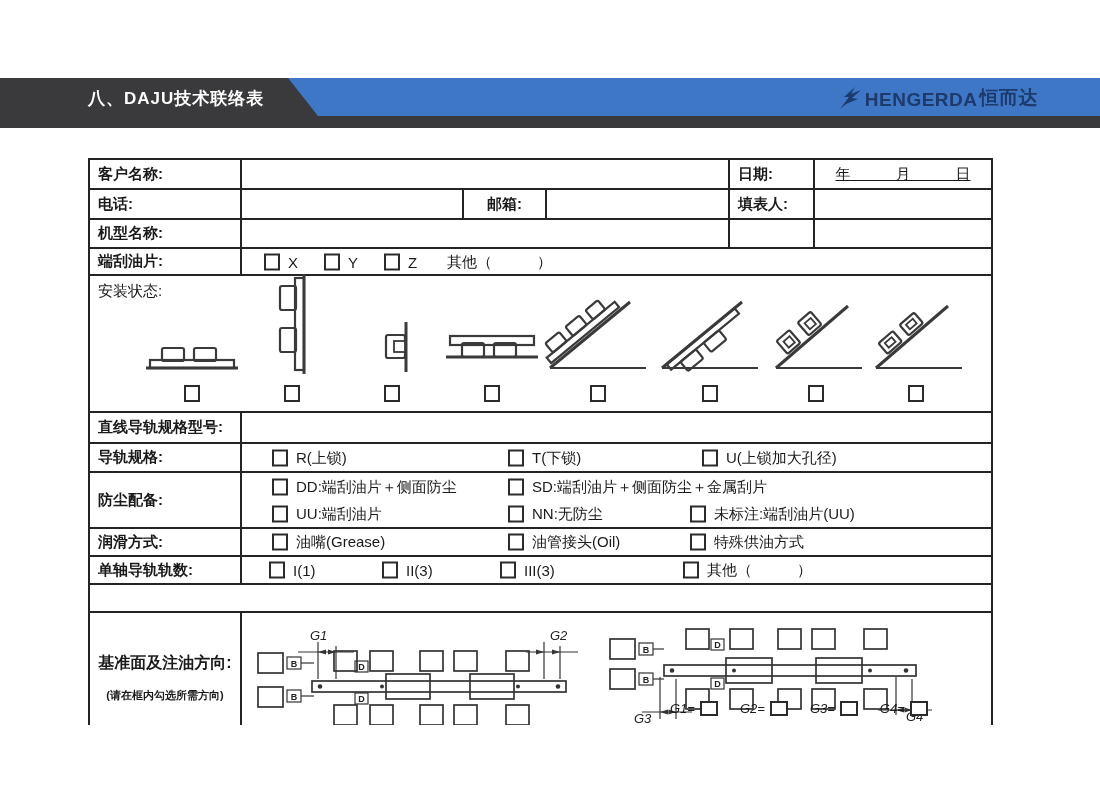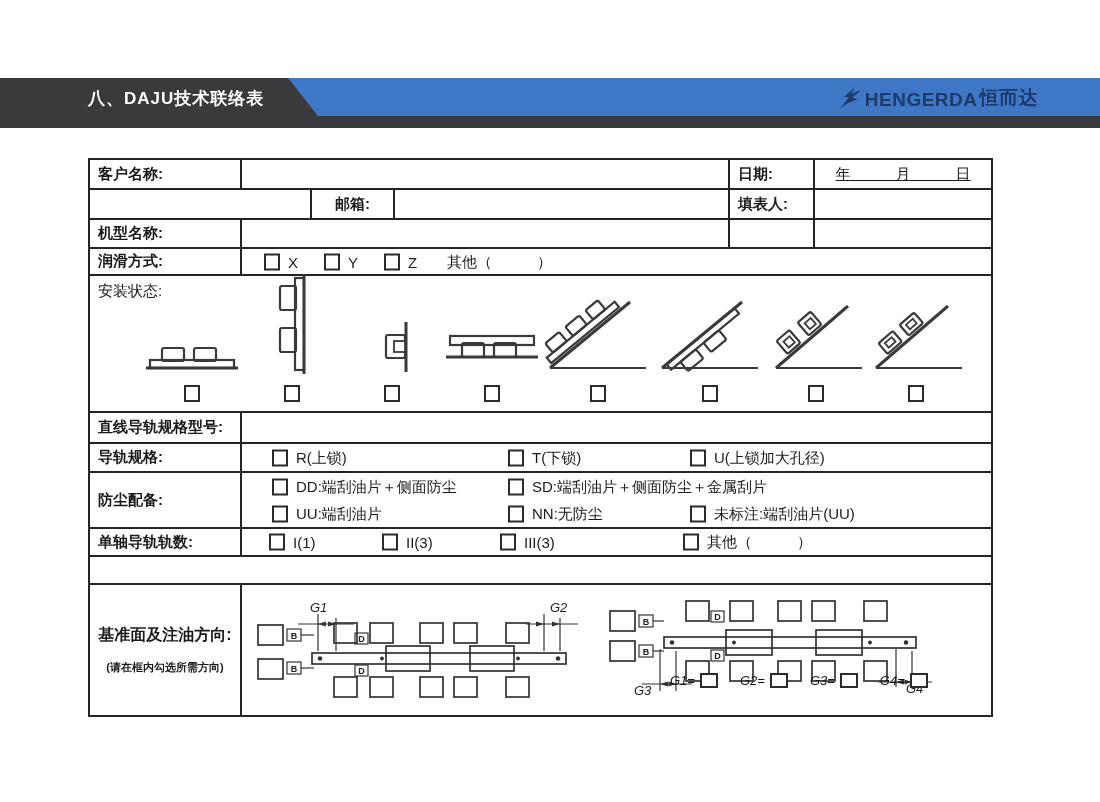--- a/index.html
+++ b/index.html
@@ -74,36 +74,37 @@
   <div class="tbl">
 
     <div class="row" style="height:30px">
       <div class="lab c">客户名称:</div>
       <div class="val c"></div>
       <div class="fw c">日期:</div>
       <div class="vw nr">年　　　月　　　日</div>
     </div>
 
     <div class="row" style="height:30px">
+      <div class="lab c">电话:</div>
       <div class="c" style="width:222px"></div>
       <div class="fw c" style="width:83px;justify-content:center;padding-left:0">邮箱:</div>
       <div class="val c"></div>
       <div class="fw c">填表人:</div>
       <div class="vw nr"></div>
     </div>
 
     <div class="row" style="height:29px">
       <div class="lab c">机型名称:</div>
       <div class="val c"></div>
       <div class="fw c"></div>
       <div class="vw nr"></div>
     </div>
 
     <div class="row" style="height:27px">
-      <div class="lab c">润滑方式:</div>
+      <div class="lab c">端刮油片:</div>
       <div class="val rel nr">
         <span class="opt" style="left:22px">
             <span class="cb"></span>
             <span>X</span>
           </span>
         <span class="opt" style="left:82px">
             <span class="cb"></span>
             <span>Y</span>
           </span>
         <span class="opt" style="left:142px">
@@ -226,21 +227,21 @@
       <div class="lab c">导轨规格:</div>
       <div class="val rel nr">
         <span class="opt" style="left:30px">
             <span class="cb"></span>
             <span>R(上锁)</span>
           </span>
         <span class="opt" style="left:266px">
             <span class="cb"></span>
             <span>T(下锁)</span>
           </span>
-        <span class="opt" style="left:448px">
+        <span class="opt" style="left:460px">
             <span class="cb"></span>
             <span>U(上锁加大孔径)</span>
           </span>
       </div>
     </div>
 
     <div class="row" style="height:56px">
       <div class="lab c">防尘配备:</div>
       <div class="val nr" style="display:flex;flex-direction:column">
         <div class="subrow">
@@ -263,20 +264,37 @@
               <span>NN:无防尘</span>
             </span>
           <span class="opt" style="left:448px">
               <span class="cb"></span>
               <span>未标注:端刮油片(UU)</span>
             </span>
         </div>
       </div>
     </div>
 
+    <div class="row" style="height:28px">
+      <div class="lab c">润滑方式:</div>
+      <div class="val rel nr">
+        <span class="opt" style="left:30px">
+            <span class="cb"></span>
+            <span>油嘴(Grease)</span>
+          </span>
+        <span class="opt" style="left:266px">
+            <span class="cb"></span>
+            <span>油管接头(Oil)</span>
+          </span>
+        <span class="opt" style="left:448px">
+            <span class="cb"></span>
+            <span>特殊供油方式</span>
+          </span>
+      </div>
+    </div>
 
     <div class="row" style="height:28px">
       <div class="lab c">单轴导轨轨数:</div>
       <div class="val rel nr">
         <span class="opt" style="left:27px">
             <span class="cb"></span>
             <span>I(1)</span>
           </span>
         <span class="opt" style="left:140px">
             <span class="cb"></span>

